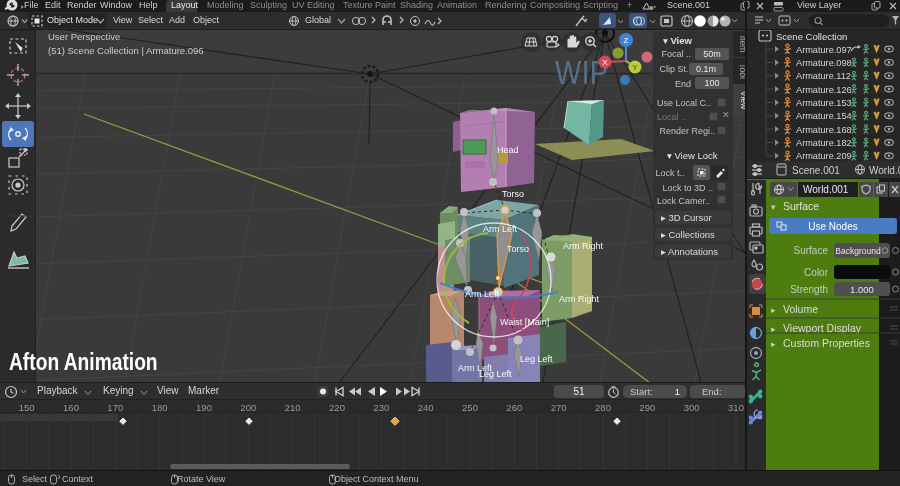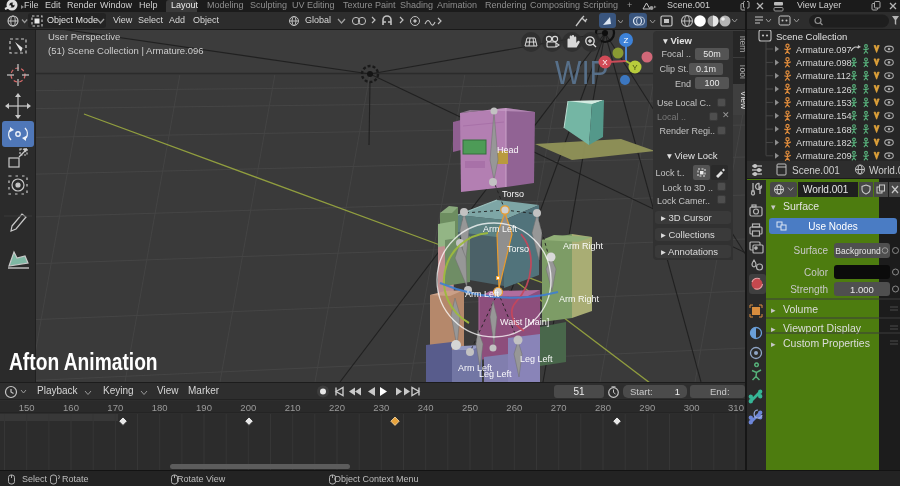--- a/index.html
+++ b/index.html
@@ -754,21 +754,21 @@
 <path d="M95,2.5 v8 m0,-4 l7,-4 v8z" stroke="#c9c9c9" stroke-width="1.4" fill="none" transform="rotate(180 99 6.5)"></path>
 </g>
 </svg>
 <div class="abs" style="left:554px;top:2px;width:50px;height:13px;background:#4a4a4a;border-radius:3px;color:#ececec;font-size:10px;line-height:13px;text-align:center">51</div>
 <svg class="abs" style="left:607px;top:3px" width="14" height="12">
       <circle cx="6.5" cy="6.5" r="4.8" fill="none" stroke="#c5c5c5" stroke-width="1.2"></circle>
       <path d="M6.5,3.5 v3 l2,1.5" fill="none" stroke="#c5c5c5"></path>
       <path d="M4.5,0.8 h4" stroke="#c5c5c5"></path>
     </svg>
 <div class="abs" style="left:623px;top:2px;width:64px;height:13px;background:#4b4b4b;border-radius:5px;font-size:9.5px;line-height:13px"><span style="color:#c9c9c9;margin-left:7px">Start:</span><span style="color:#f2f2f2;float:right;margin-right:7px">1</span></div>
-<div class="abs" style="left:690px;top:2px;width:55px;height:13px;background:#4b4b4b;border-radius:3px;font-size:9.5px;line-height:13px"><span style="color:#c9c9c9;margin-left:20px">End:</span><span style="color:#f2f2f2;float:right;margin-right:21px">650</span></div>
+<div class="abs" style="left:690px;top:2px;width:55px;height:13px;background:#4b4b4b;border-radius:3px;font-size:9.5px;line-height:13px"><span style="color:#c9c9c9;margin-left:12px">End:</span><span style="color:#f2f2f2;float:right;margin-right:21px">650</span></div>
 </div>
 <div class="abs" id="ruler">
 <span style="left:26.7px">150</span>
     <span style="left:71px">160</span>
     <span style="left:115.3px">170</span>
     <span style="left:159.7px">180</span>
     <span style="left:204px">190</span>
     <span style="left:248.3px">200</span>
     <span style="left:292.7px">210</span>
     <span style="left:337px">220</span>
@@ -841,16 +841,16 @@
 <rect x="42.5" y="1" width="6" height="9" rx="2.5"></rect>
         <path d="M50.5,1 q2,1.5 0,4"></path>
 <rect x="163.5" y="1" width="6" height="9" rx="2.5"></rect>
         <line x1="166.5" y1="1" x2="166.5" y2="4"></line>
 <rect x="321.5" y="1" width="6" height="9" rx="2.5"></rect>
         <line x1="324.5" y1="1" x2="324.5" y2="4"></line>
 </g>
 </svg>
 <span class="abs" style="left:22px;top:3px">Select</span>
 
-<span class="abs" style="left:62px;top:3px">Rotate</span>
+<span class="abs" style="left:62px;top:3px">Context</span>
 <span class="abs" style="left:177px;top:3px">Rotate View</span>
 <span class="abs" style="left:334px;top:3px">Object Context Menu</span>
 </div>
 
 </body></html>

